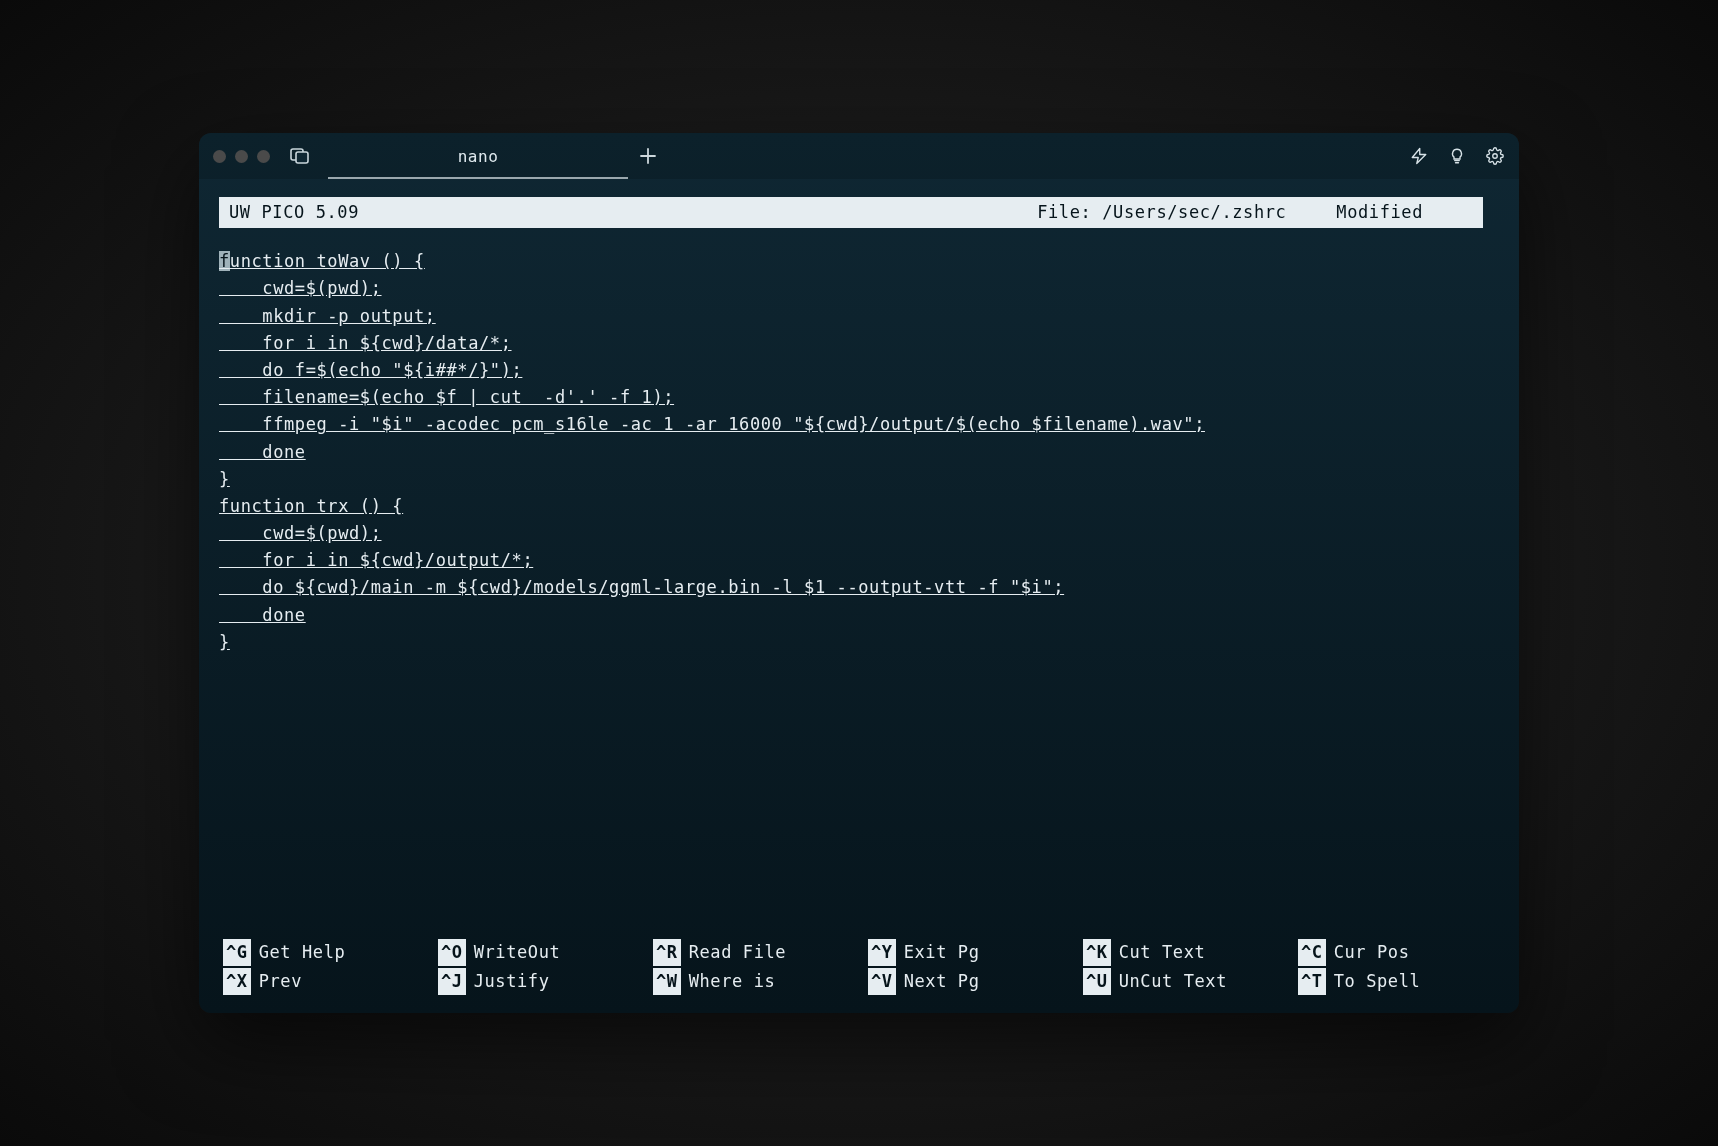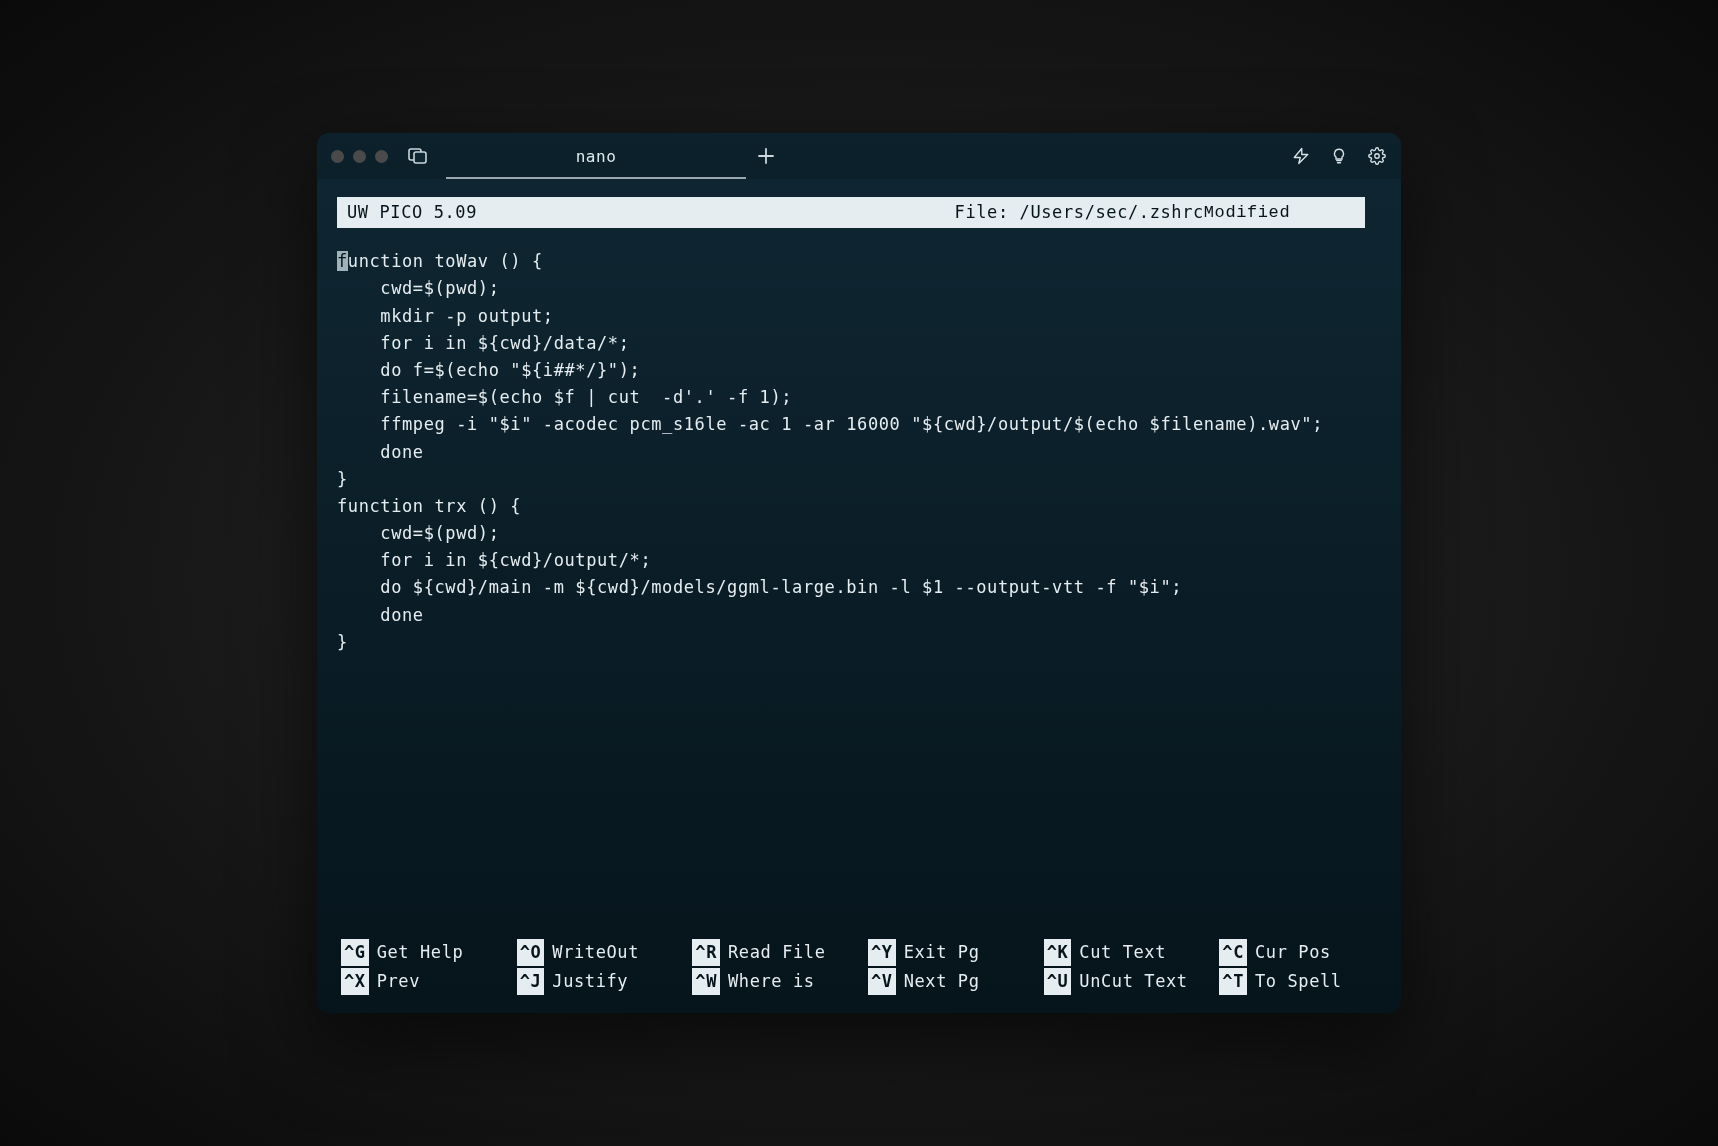--- a/index.html
+++ b/index.html
@@ -3,21 +3,21 @@
 <meta charset="utf-8">
 <style>
   * { margin: 0; padding: 0; box-sizing: border-box; }
   html, body { width: 100%; height: 100%; background: #1a1a1a; overflow: hidden; }
   body {
     font-family: ui-monospace, "SF Mono", Menlo, Consolas, monospace;
     display: flex; align-items: center; justify-content: center;
     background: radial-gradient(ellipse at center, #2a2a2a 0%, #0a0a0a 100%);
   }
   .window {
-    width: 1084px;
+    width: 1320px;
     height: 880px;
     background: linear-gradient(180deg, #0f2733 0%, #06141b 100%);
     border-radius: 12px;
     box-shadow: 0 30px 80px rgba(0,0,0,0.6);
     display: flex;
     flex-direction: column;
     overflow: hidden;
     position: relative;
   }
 
@@ -66,26 +66,27 @@
   .statusbar {
     background: #e6edf1;
     color: #06141b;
     display: flex;
     padding: 2px 10px;
     font-weight: 500;
     margin-bottom: 20px;
   }
   .statusbar .left  { flex: 0 0 35%; }
   .statusbar .center{ flex: 1; text-align: right; }
-  .statusbar .right { flex: 0 0 15%; text-align: left; font-family: Liberation Mono, monospace; }
+  .statusbar .right { flex: 0 0 15%; text-align: center; }
 
   .editor {
     white-space: pre;
     flex: 1;
     overflow: hidden;
+    text-decoration: underline;
   }
   .editor .cursor {
     background: #9fb2ba;
     color: #06141b;
   }
 
   .shortcuts {
     display: grid;
     grid-template-columns: repeat(6, 1fr);
     grid-template-rows: repeat(2, auto);

